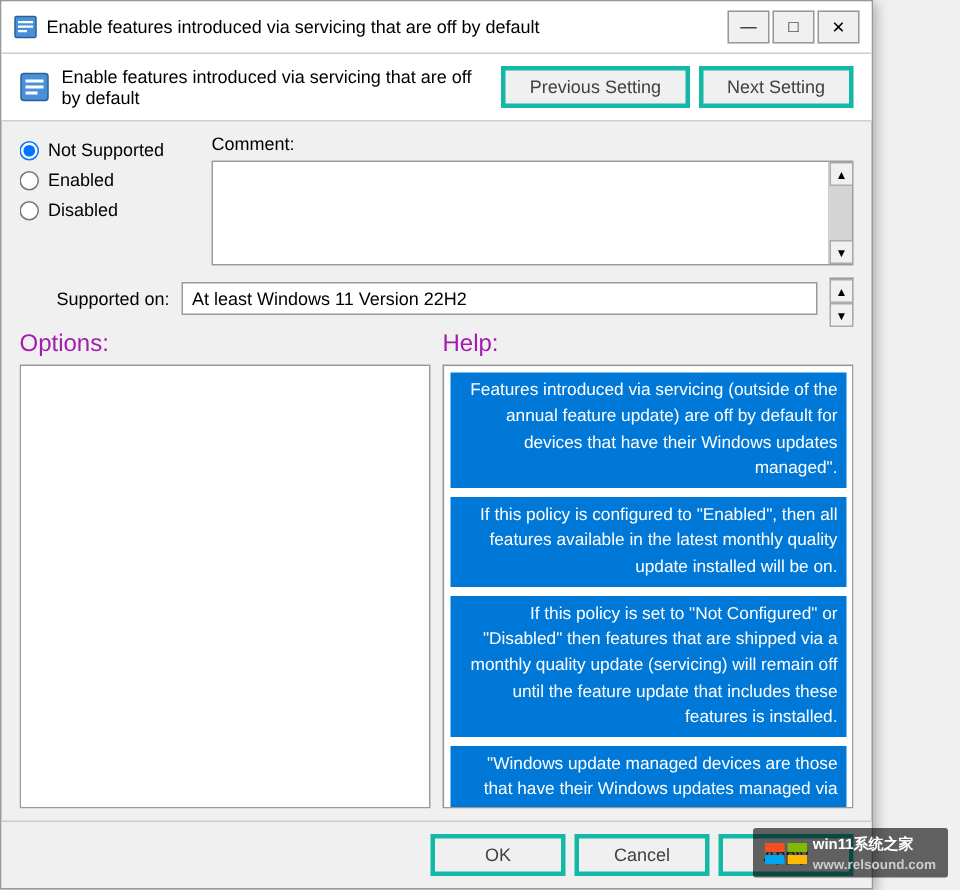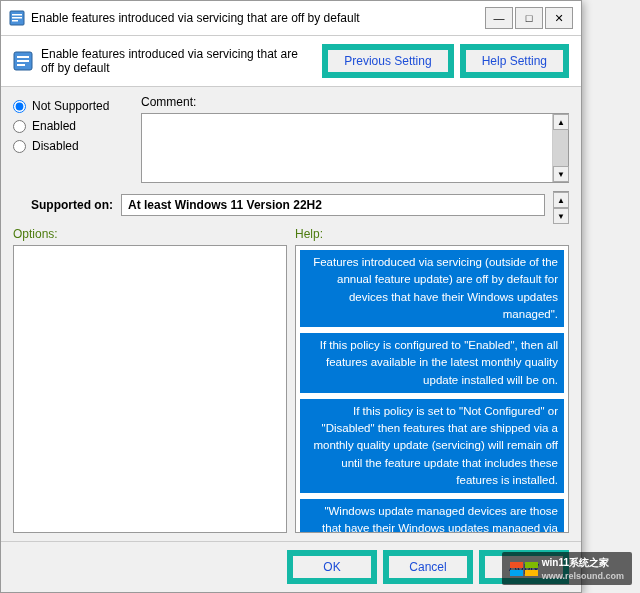--- a/index.html
+++ b/index.html
@@ -78,24 +78,24 @@
       font-size: 12px;
       color: #000;
     }
     .dialog-header-buttons {
       display: flex;
       gap: 6px;
     }
     .btn {
       padding: 4px 16px;
       background: #f0f0f0;
-      border: 6px solid #14b8a6;
+      border: 3px solid #14b8a6;
       font-size: 12px;
       cursor: pointer;
-      color: #1d4ed8;
+      color: #404040;
       min-width: 90px;
       text-align: center;
     }
 
     .dialog-body {
       flex: 1;
       display: flex;
       flex-direction: column;
       padding: 8px 12px;
       overflow: hidden;
@@ -134,21 +134,20 @@
       font-size: 12px;
       color: #000;
       margin-bottom: 2px;
     }
 
     .supported-row {
       display: flex;
       align-items: center;
       gap: 8px;
       margin-bottom: 8px;
-      font-weight: bold;
     }
     .supported-label {
       font-size: 12px;
       color: #000;
       min-width: 100px;
       text-align: right;
     }
 
     .options-help-row {
       display: flex;
@@ -163,22 +162,22 @@
       flex-direction: column;
       gap: 4px;
     }
     .help-panel {
       flex: 1;
       display: flex;
       flex-direction: column;
       gap: 4px;
     }
     .panel-label {
-      font-size: 12px;
-      color: #4d7c0f;
+      font-size: 16px;
+      color: #a21caf;
       font-weight: normal;
     }
     .panel-content {
       flex: 1;
       border: 1px solid #999;
       background: #fff;
       overflow-y: auto;
       padding: 4px;
       text-align: right;
     }
@@ -319,21 +318,21 @@
         <svg width="20" height="20" viewBox="0 0 20 20">
           <rect x="1" y="1" width="18" height="18" rx="2" fill="#4a90d9" stroke="#2a6099" stroke-width="1"></rect>
           <rect x="4" y="5" width="12" height="2" fill="#fff"></rect>
           <rect x="4" y="9" width="12" height="2" fill="#fff"></rect>
           <rect x="4" y="13" width="8" height="2" fill="#fff"></rect>
         </svg>
       </div>
       <span class="dialog-header-title">Enable features introduced via servicing that are off by default</span>
       <div class="dialog-header-buttons">
         <button class="btn">Previous Setting</button>
-        <button class="btn">Help Setting</button>
+        <button class="btn">Next Setting</button>
       </div>
     </div>
 
     <div class="dialog-body">
 
       <div class="config-section">
 
         <div class="radio-group">
           <label class="radio-option">
             <input type="radio" name="config" checked="" style="">

